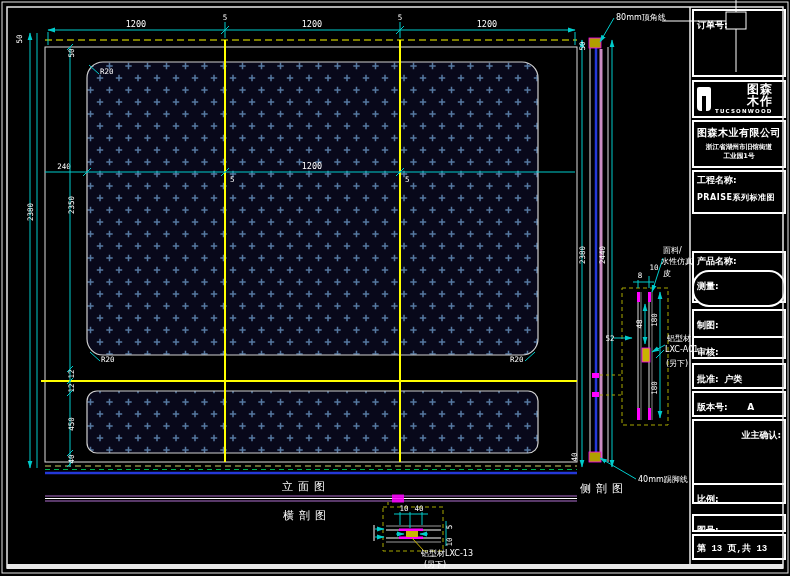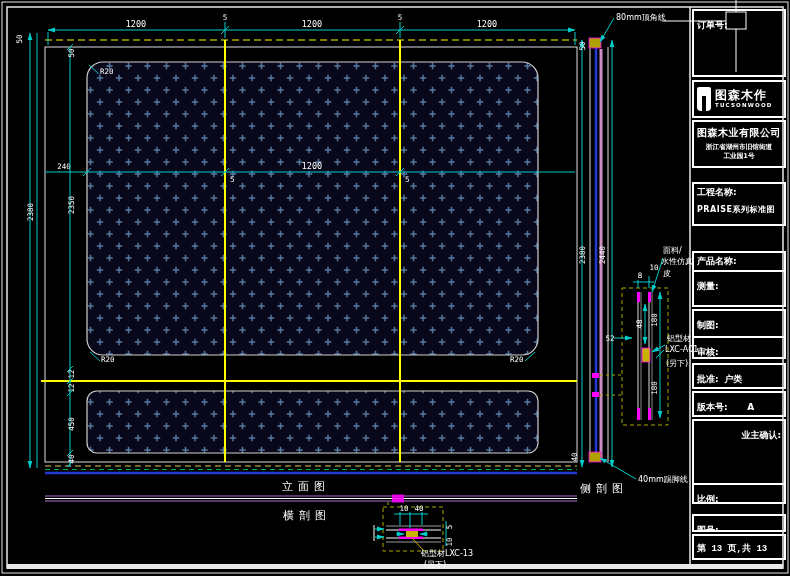--- a/index.html
+++ b/index.html
@@ -11,21 +11,21 @@
   .lbl9{font-size:9px;}
   .val8{font-size:8px;margin-top:5px;letter-spacing:0.5px;}
   .val9{font-size:12px;margin-top:7px;font-weight:normal;letter-spacing:1px;}
   .tb-center{text-align:center;}
   .company{font-size:10px;letter-spacing:0.5px;margin-top:2px;}
   .addr{font-size:7px;line-height:1.35;margin-top:3px;transform:scale(.95);}
   .logo-row{display:flex;align-items:center;gap:4px;padding:4px 3px;}
   .logo-icon{width:14px;height:24px;background:#fff;border-radius:2px 2px 4px 4px;position:relative;flex:0 0 auto;}
   .logo-slit{position:absolute;left:5px;top:9px;width:4px;height:15px;background:#000;}
   .logo-texts{display:flex;flex-direction:column;line-height:1;}
-  .logo-name{font-size:12px;font-weight:bold;letter-spacing:1px;}
+  .logo-name{font-size:12px;font-weight:bold;letter-spacing:1px;margin-left:32px;}
   .logo-sub{font-size:5.5px;letter-spacing:1.2px;margin-top:2px;}
   .ver-val{margin-left:14px;}
   svg{position:absolute;left:0;top:0;pointer-events:none;}
   .d{font:7.5px "DejaVu Sans Mono","Liberation Mono",monospace;fill:#fff;}
   .d8{font:8.5px "DejaVu Sans Mono","Liberation Mono",monospace;fill:#fff;}
   .n{font:8px "DejaVu Sans","Liberation Sans",sans-serif;fill:#fff;}
   .v{font:11px "DejaVu Sans","Liberation Sans",sans-serif;fill:#fff;letter-spacing:5px;}
 </style>
 </head>
 <body>
@@ -45,29 +45,29 @@
         <span class="logo-sub">TUCSONWOOD</span>
       </div>
     </div>
     <div class="tb-row tb-center" style="top:112px;height:48px;">
       <div class="company">图森木业有限公司</div>
       <div class="addr">
         <div>浙江省湖州市旧馆街道</div>
         <div>工业园1号</div>
       </div>
     </div>
-    <div class="tb-row" style="top:162px;height:44px;margin-top:12px;">
+    <div class="tb-row" style="top:162px;height:44px;">
       <div class="lbl9">工程名称:</div>
       <div class="val8">PRAISE系列标准图</div>
     </div>
     <div class="tb-row" style="top:208px;height:52px;margin-top:35px;">
       <div class="lbl9">产品名称:</div>
       <div class="val9">木饰面组合案例</div>
     </div>
-    <div class="tb-row" style="top:262px;height:37px;">
+    <div class="tb-row" style="top:262px;height:37px;border-radius:17px;">
       <span class="lbl9">测量:</span>
     </div>
     <div class="tb-row" style="top:301px;height:42px;">
       <span class="lbl9">制图:</span>
     </div>
     <div class="tb-row" style="top:328px;height:23px;">
       <span class="lbl9">审核:</span>
     </div>
     <div class="tb-row" style="top:355px;height:26px;">
       <span class="lbl9">批准:</span>

